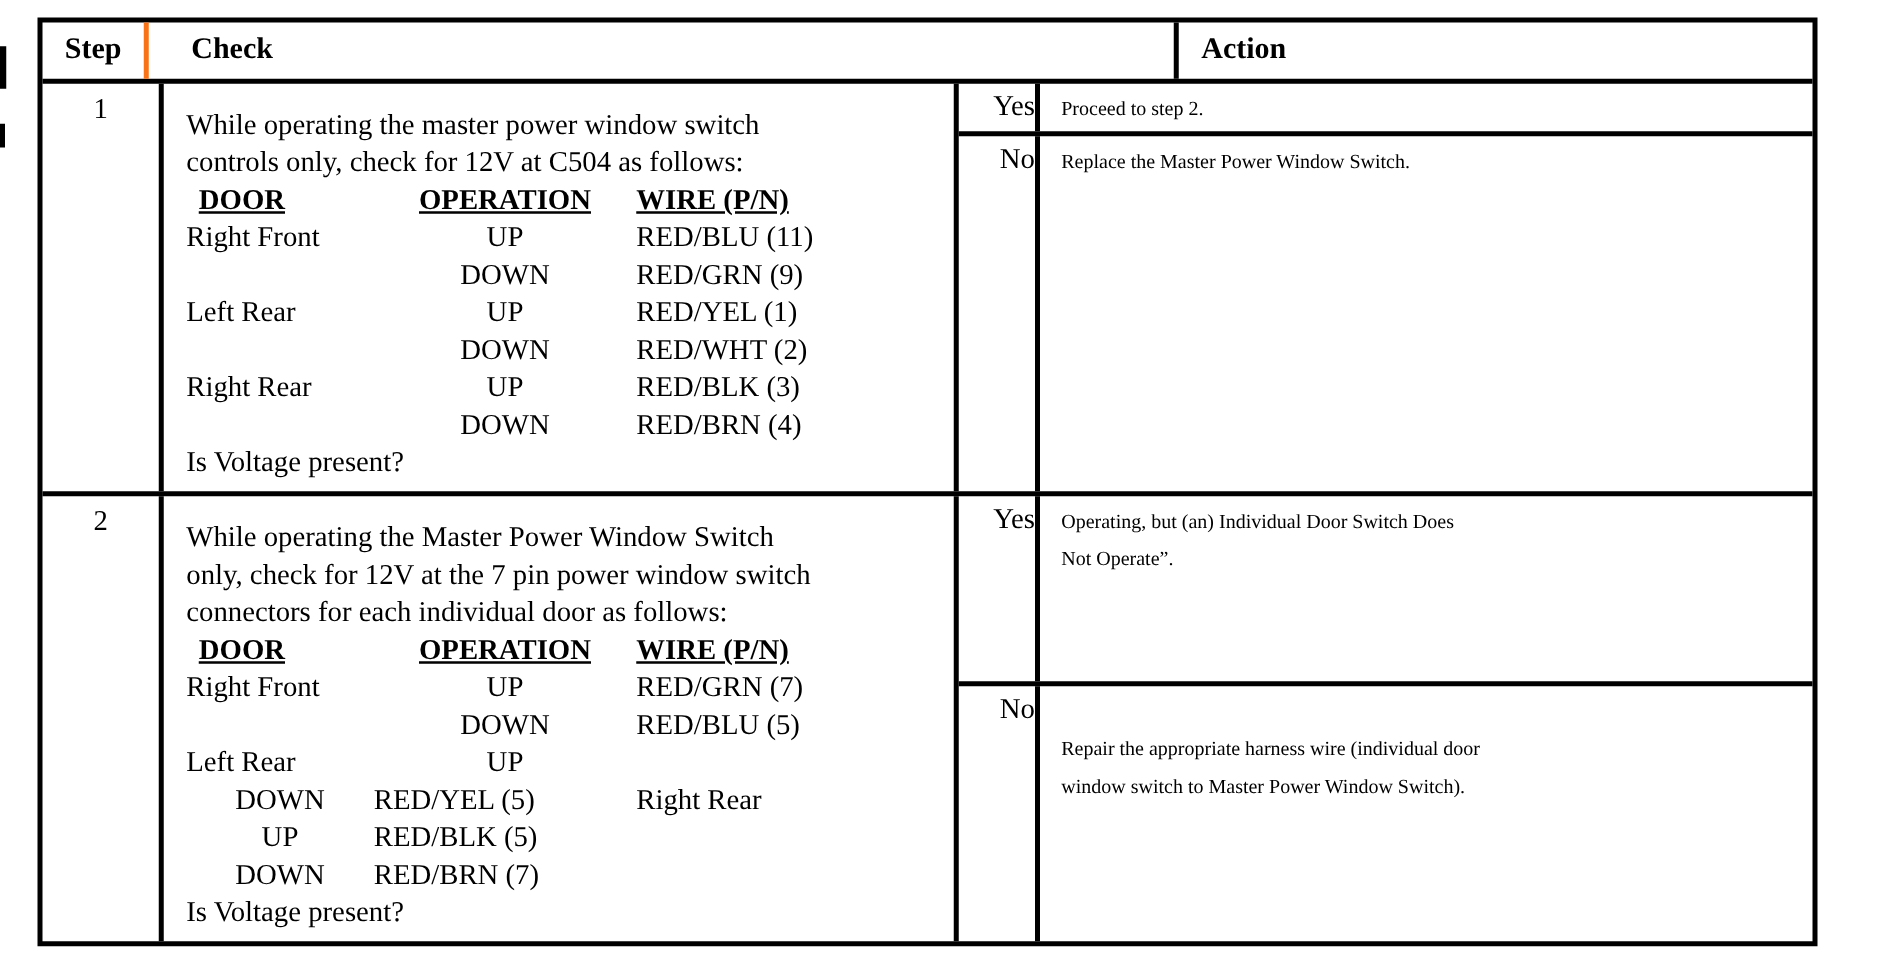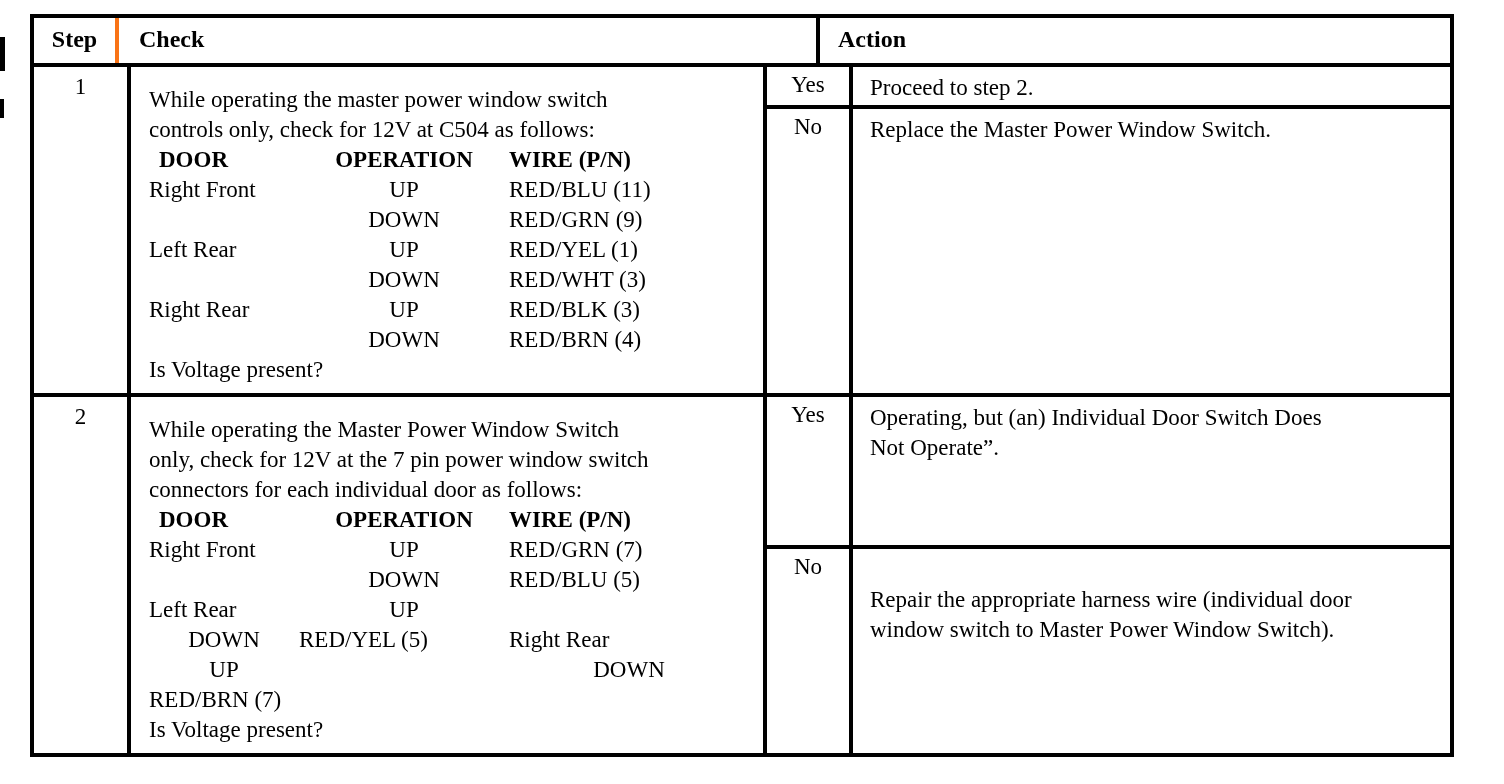--- a/index.html
+++ b/index.html
@@ -23,21 +23,21 @@
     width: 1424px; height: 743px;
     border: 4px solid #000;
     background: #fff;
   }
   .row { display: flex; }
 
   
   .header-row { height: 49px; border-bottom: 4px solid #000; }
   .hcell { font-weight: bold; font-size: 24px; padding-top: 8px; }
   .h-step { width: 85px; border-right: 4px solid #f97316; text-align: center; }
-  .h-check { width: 701px; border-right: 4px solid #000; padding-left: 20px; }
+  .h-check { width: 824px; border-right: 4px solid #000; padding-left: 34px; }
   .h-action { flex: 1; padding-left: 18px; }
 
   
   .step-row-1 { height: 330px; border-bottom: 4px solid #000; }
   .step-row-2 { height: 356px; }
   .c-stepnum {
     width: 97px; border-right: 4px solid #000;
     text-align: center; font-size: 23px; padding-top: 7px;
   }
   .c-check {
@@ -46,37 +46,37 @@
     padding: 18px 6px 0 18px;
   }
   .outcomes { flex: 1; display: flex; flex-direction: column; }
   .outcome { display: flex; }
   .outcome.divided { border-bottom: 4px solid #000; }
   .o-y1 { height: 42px; }
   .o-n1 { flex: 1; }
   .o-y2 { height: 152px; }
   .o-n2 { flex: 1; }
   .yn {
-    width: 86px; border-right: 4px solid #000;
-    text-align: center; font-size: 23px; padding-top: 5px;
+    width: 65px; border-right: 4px solid #000;
+    text-align: right; font-size: 23px; padding-top: 5px;
   }
   .action {
-    flex: 1; font-size: 23px; line-height: 30px;
+    flex: 1; font-size: 16px; line-height: 30px;
     padding: 6px 14px 0 17px;
   }
   .action.pad-down { padding-top: 36px; }
   .action .line { min-height: 0; }
 
   
   .wire { display: grid; grid-template-columns: 150px 210px 240px; }
   .wire > div { line-height: 30px; }
   .w-door { text-align: left; }
   .w-op { text-align: center; }
   .w-wire { text-align: left; }
-  .wh span { font-weight: bold; }
+  .wh span { font-weight: bold; text-decoration: underline; }
   .wh.w-door { padding-left: 10px; }
   .question { line-height: 30px; }
   .intro-line { line-height: 30px; }
 </style>
 </head>
 <body>
 
 <div class="page">
 
   <div class="artifact a1"></div>
@@ -108,21 +108,21 @@
           <div class="w-door"></div>
           <div class="w-op">DOWN</div>
           <div class="w-wire">RED/GRN (9)</div>
 
           <div class="w-door">Left Rear</div>
           <div class="w-op">UP</div>
           <div class="w-wire">RED/YEL (1)</div>
 
           <div class="w-door"></div>
           <div class="w-op">DOWN</div>
-          <div class="w-wire">RED/WHT (3)</div>
+          <div class="w-wire">RED/WHT (2)</div>
 
           <div class="w-door">Right Rear</div>
           <div class="w-op">UP</div>
           <div class="w-wire">RED/BLK (3)</div>
 
           <div class="w-door"></div>
           <div class="w-op">DOWN</div>
           <div class="w-wire">RED/BRN (4)</div>
         </div>
         <div class="question">Is Voltage present?</div>
@@ -166,20 +166,21 @@
 
           <div class="w-door">Left Rear</div>
           <div class="w-op">UP</div>
 
           <div class="w-door"></div>
           <div class="w-op">DOWN</div>
           <div class="w-wire">RED/YEL (5)</div>
 
           <div class="w-door">Right Rear</div>
           <div class="w-op">UP</div>
+          <div class="w-wire">RED/BLK (5)</div>
 
           <div class="w-door"></div>
           <div class="w-op">DOWN</div>
           <div class="w-wire">RED/BRN (7)</div>
         </div>
         <div class="question">Is Voltage present?</div>
       </div>
 
       <div class="outcomes">
         <div class="outcome divided o-y2">

